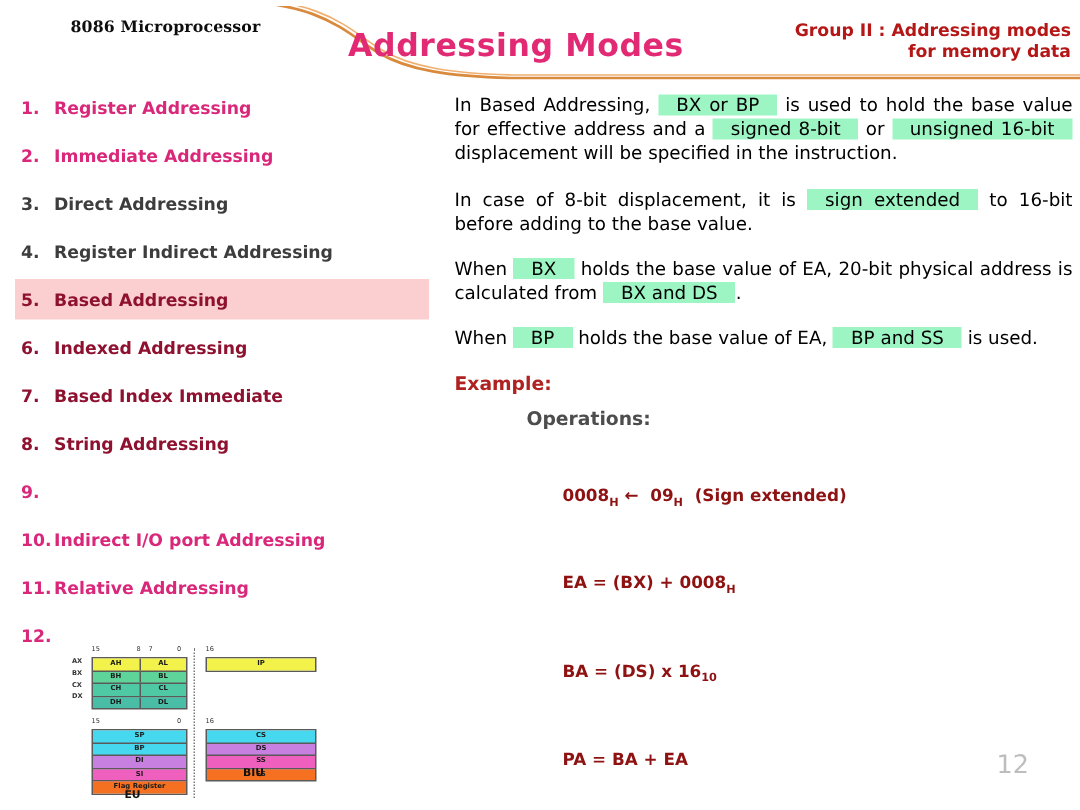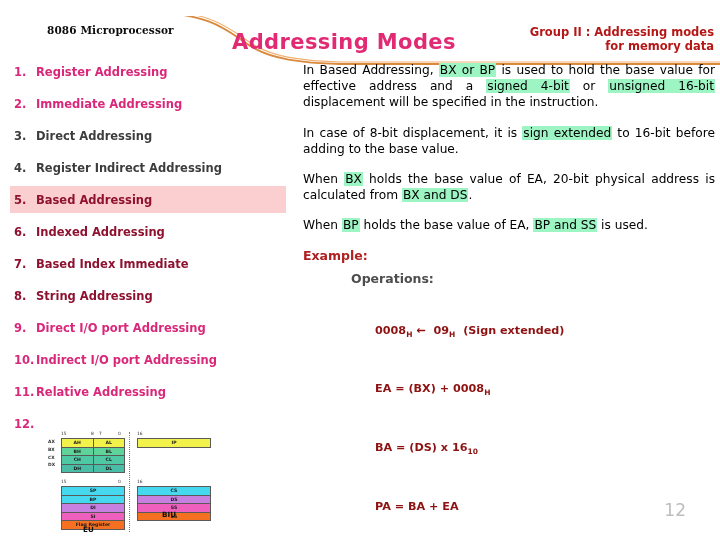--- a/index.html
+++ b/index.html
@@ -11,21 +11,21 @@
     height: 540px;
     background: #ffffff;
     font-family: "DejaVu Sans", sans-serif;
     overflow: hidden;
     position: relative;
   }
 
   
   #header {
     position: absolute;
-    left: 0; top: 16px;
+    left: 0; top: 4px;
     width: 720px; height: 52px;
   }
   #swoosh {
     position: absolute;
     left: 0; top: 0;
     width: 720px; height: 52px;
     pointer-events: none;
   }
   #deck-label {
     position: absolute;
@@ -103,21 +103,21 @@
   }
   .para {
     font-size: 12.2px;
     line-height: 16.2px;
     color: #000000;
     margin-bottom: 14px;
     text-align: justify;
   }
   .hl-green {
     background: #9ef5c4;
-    padding: 0 1px;
+    padding: 0 12px;
   }
   .hl-yellow {
     background: #ffff00;
     padding: 1px 3px;
   }
   .example-label {
     font-weight: bold;
     font-size: 12.5px;
     color: #b02121;
     margin-bottom: 8px;
@@ -268,41 +268,40 @@
     <span>Based Index Immediate</span>
   </div>
 
   <div class="mode-item c-maroon">
     <span class="mode-num">8.</span>
     <span>String Addressing</span>
   </div>
 
   <div class="mode-item c-pink">
     <span class="mode-num">9.</span>
-    <span>Direct I/O port Addressing</span>
   </div>
 
   <div class="mode-item c-pink">
     <span class="mode-num">10.</span>
     <span>Indirect I/O port Addressing</span>
   </div>
 
   <div class="mode-item c-pink">
     <span class="mode-num">11.</span>
     <span>Relative Addressing</span>
   </div>
 
   <div class="mode-item c-pink">
     <span class="mode-num">12.</span>
   </div>
 </div>
 
 <div id="content">
 
-  <div class="para"><span>In Based Addressing, </span><span class="hl-green">BX or BP</span><span> is used to hold the base value for effective address and a </span><span class="hl-green">signed 4-bit</span><span> or </span><span class="hl-green">unsigned 16-bit</span><span> displacement will be specified in the instruction.</span></div>
+  <div class="para"><span>In Based Addressing, </span><span class="hl-green">BX or BP</span><span> is used to hold the base value for effective address and a </span><span class="hl-green">signed 8-bit</span><span> or </span><span class="hl-green">unsigned 16-bit</span><span> displacement will be specified in the instruction.</span></div>
 
   <div class="para"><span>In case of 8-bit displacement, it is </span><span class="hl-green">sign extended</span><span> to 16-bit before adding to the base value.</span></div>
 
   <div class="para"><span>When </span><span class="hl-green">BX</span><span> holds the base value of EA, 20-bit physical address is calculated from </span><span class="hl-green">BX and DS</span><span>.</span></div>
 
   <div class="para"><span>When </span><span class="hl-green">BP</span><span> holds the base value of EA, </span><span class="hl-green">BP and SS</span><span> is used.</span></div>
 
   <div class="example-label">Example:</div>
 
 

